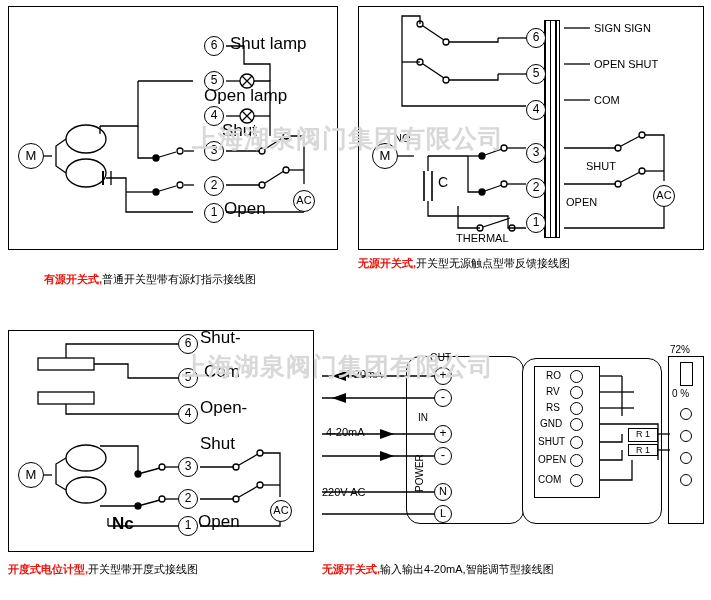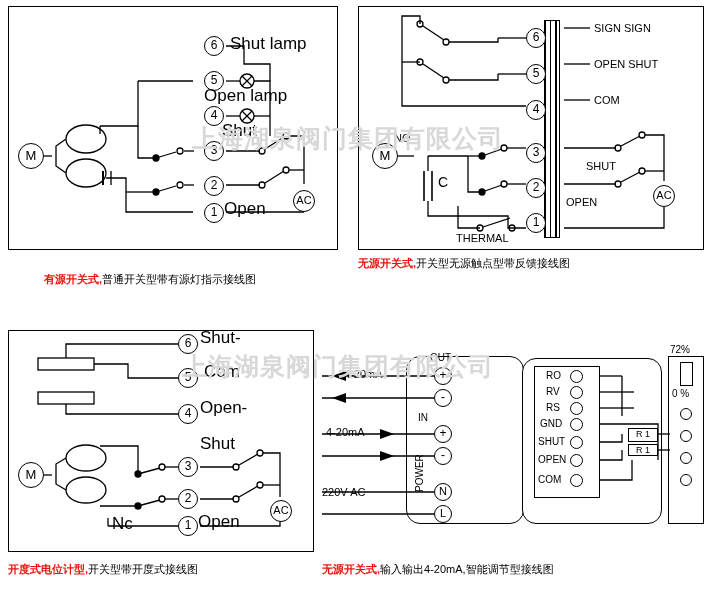--- a/index.html
+++ b/index.html
@@ -247,21 +247,21 @@
   <div class="term" style="left:170px;top:74px;">4</div>
   <div class="term" style="left:170px;top:127px;">3</div>
   <div class="term" style="left:170px;top:159px;">2</div>
   <div class="term" style="left:170px;top:186px;">1</div>
 
   <div class="lbl bigtxt" style="left:192px;top:-2px;">Shut-</div>
   <div class="lbl bigtxt" style="left:196px;top:32px;">Com</div>
   <div class="lbl bigtxt" style="left:192px;top:68px;">Open-</div>
   <div class="lbl bigtxt" style="left:192px;top:104px;">Shut</div>
   <div class="lbl bigtxt" style="left:190px;top:182px;">Open</div>
-  <div class="lbl bigtxt" style="left:104px;top:184px;">Nc</div>
+  <div class="lbl bigtxt" style="left:104px;top:184px;font-weight:bold;">Nc</div>
 
   <div class="ac" style="left:262px;top:170px;">AC</div>
 </div>
 
 <div class="cap" style="left:8px;top:562px;">
   <span class="red">开度式电位计型,</span><span>开关型带开度式接线图</span>
 </div>
 
 <div class="panel" style="left:322px;top:330px;width:385px;height:230px;">
 

